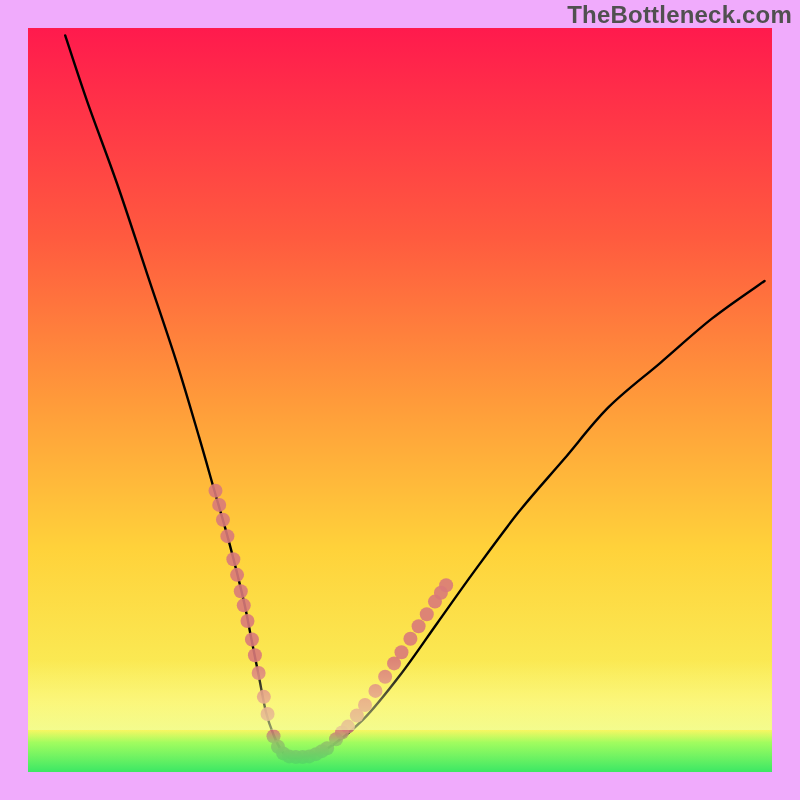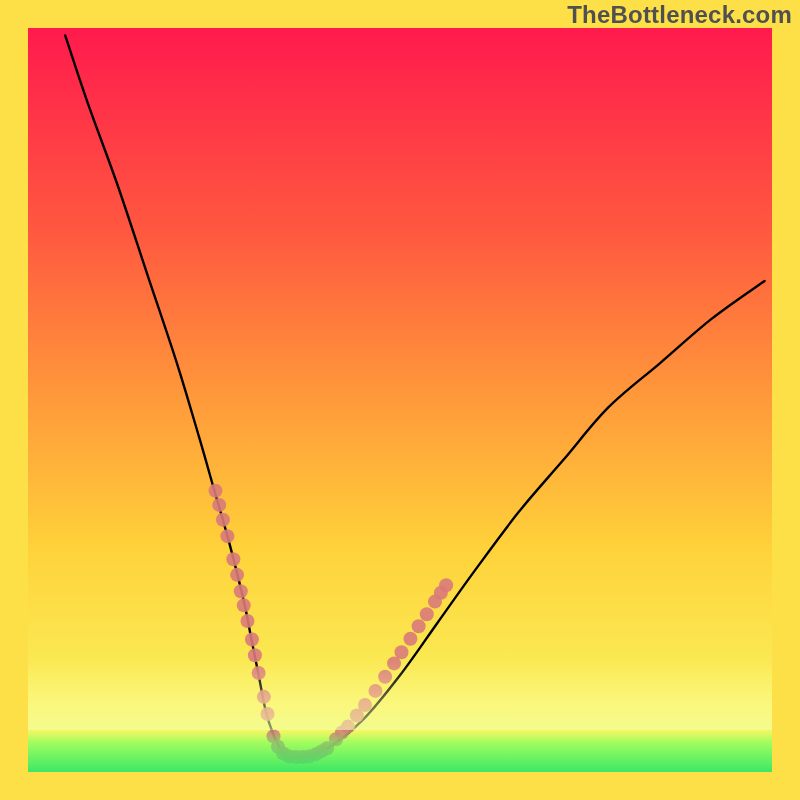--- a/index.html
+++ b/index.html
@@ -7,21 +7,21 @@
     padding: 0;
     width: 800px;
     height: 800px;
     overflow: hidden;
     font-family: Arial, Helvetica, sans-serif;
   }
   .frame {
     position: relative;
     width: 800px;
     height: 800px;
-    background: #fde047;
+    background: #f0abfc;
   }
   .watermark {
     position: absolute;
     top: 1px;
     right: 8px;
     color: #505050;
     font-size: 24px;
     font-weight: 600;
     letter-spacing: 0.2px;
     z-index: 20;

